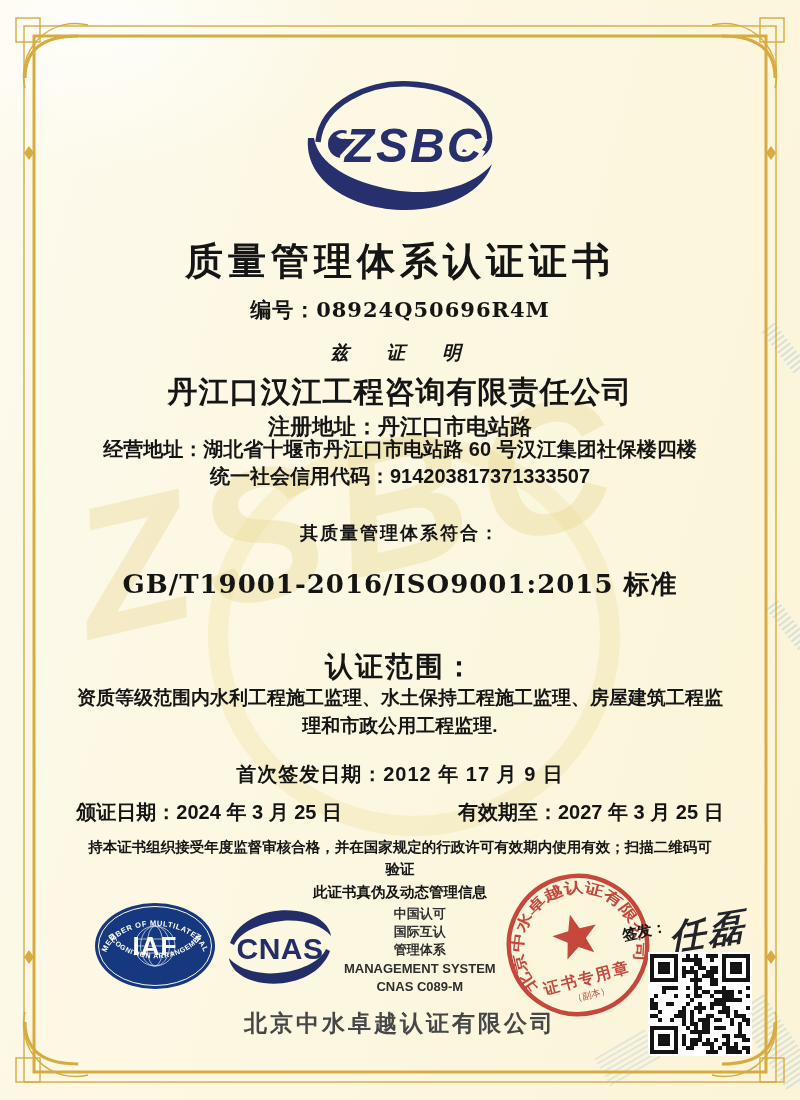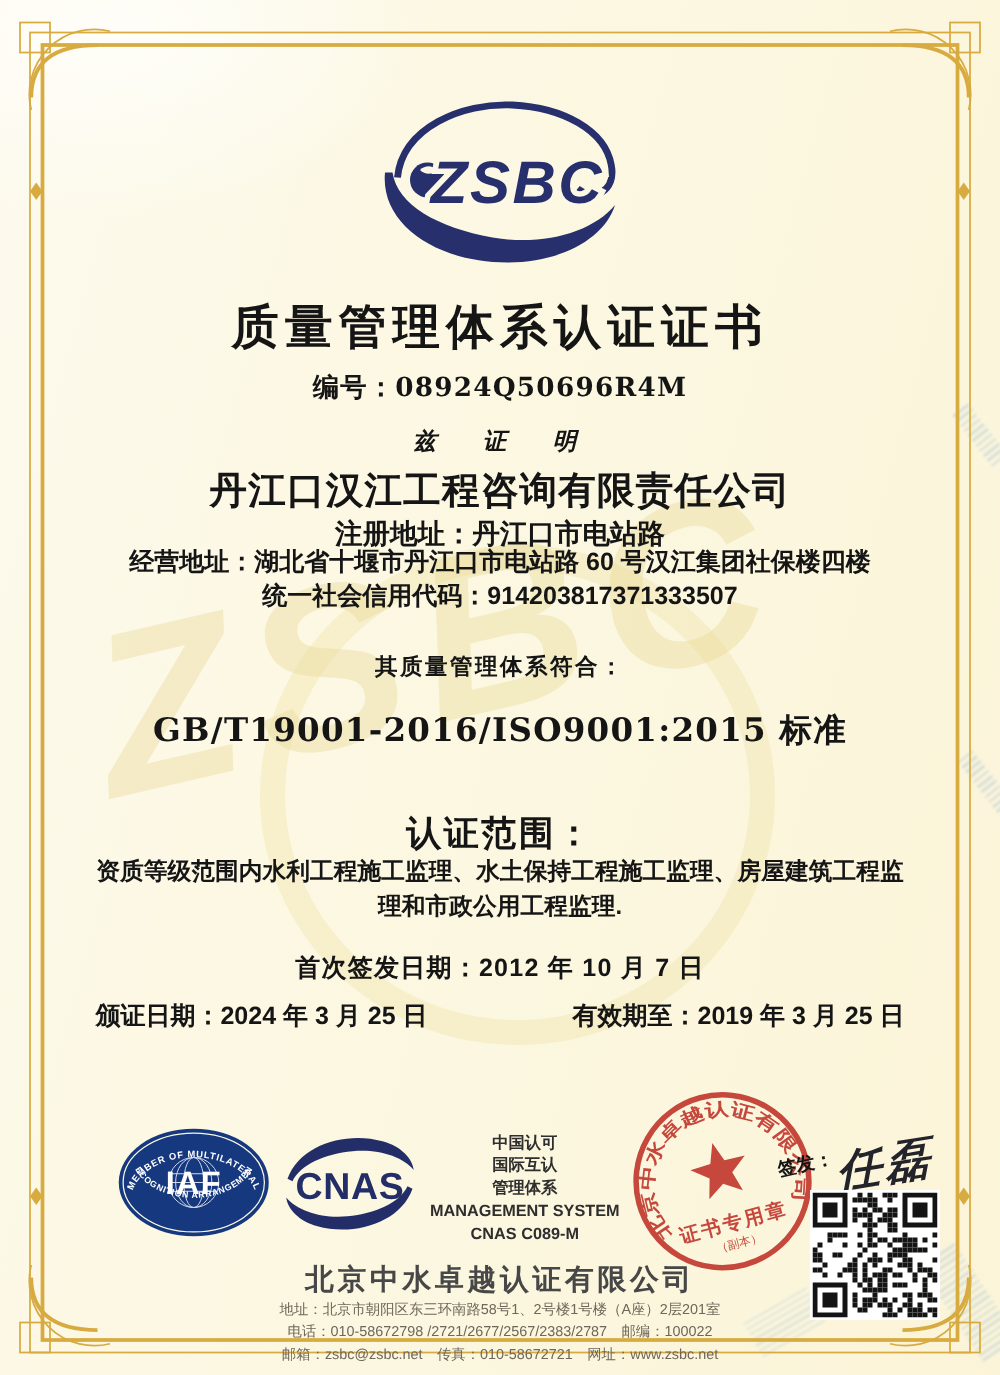--- a/index.html
+++ b/index.html
@@ -120,26 +120,30 @@
     <div class="ctr b addr1" style="top:412px;">注册地址：丹江口市电站路</div>
     <div class="ctr b addr2" style="top:436px;">经营地址：湖北省十堰市丹江口市电站路 60 号汉江集团社保楼四楼</div>
     <div class="ctr b code" style="top:463px;text-align:center;">统一社会信用代码：914203817371333507</div>
 
     <div class="ctr b conform" style="top:521px;">其质量管理体系符合：</div>
     <div class="ctr b standard serif" style="top:567px;">GB/T19001-2016/ISO9001:2015 标准</div>
 
     <div class="ctr b scopelbl" style="top:648px;">认证范围：</div>
     <div class="ctr b scope" style="top:684px;">资质等级范围内水利工程施工监理、水土保持工程施工监理、房屋建筑工程监理和市政公用工程监理.</div>
 
-    <div class="ctr b datel" style="top:761px;">首次签发日期：2012 年 10 月 7 日</div>
+    <div class="ctr b datel" style="top:761px;">首次签发日期：2012 年 17 月 9 日</div>
     <div class="ctr daterow" style="top:799px;">
       <span>颁证日期：2024 年 3 月 25 日</span>
-      <span>有效期至：2019 年 3 月 25 日</span>
+      <span>有效期至：2027 年 3 月 25 日</span>
     </div>
 
+    <div class="ctr note" style="top:836px;padding:0 40px;">
+      <div>持本证书组织接受年度监督审核合格，并在国家规定的行政许可有效期内使用有效；扫描二维码可验证</div>
+      <div>此证书真伪及动态管理信息</div>
+    </div>
 
     <svg style="position:absolute;left:93px;top:901px;" width="124" height="90" viewBox="0 0 124 90">
       <defs>
         <path id="iafTop" d="M 13 52 A 50 34 0 0 1 111 52"></path>
         <path id="iafBot" d="M 16 36 A 50 35 0 0 0 108 36"></path>
       </defs>
       <ellipse cx="62" cy="45" rx="60" ry="43" fill="#16387f"></ellipse>
       <ellipse cx="62" cy="45" rx="56.5" ry="39.5" fill="none" stroke="#fcf8e3" stroke-width="1"></ellipse>
       <g stroke="#cfd8ee" stroke-width="0.8" fill="none">
         <circle cx="62" cy="45" r="20"></circle>
@@ -391,20 +395,15 @@
           <rect x="8" y="8" width="12" height="12" fill="#141414"></rect>
           <rect x="72" y="0" width="28" height="28" fill="#141414"></rect>
           <rect x="76" y="4" width="20" height="20" fill="#ffffff"></rect>
           <rect x="80" y="8" width="12" height="12" fill="#141414"></rect>
           <rect x="0" y="72" width="28" height="28" fill="#141414"></rect>
           <rect x="4" y="76" width="20" height="20" fill="#ffffff"></rect>
           <rect x="8" y="80" width="12" height="12" fill="#141414"></rect>
         </svg></div>
 
     <div class="ctr b footco" style="top:1008px;">北京中水卓越认证有限公司</div>
-    <div class="ctr footaddr" style="top:1040px;">
-      <div>地址：北京市朝阳区东三环南路58号1、2号楼1号楼（A座）2层201室</div>
-      <div>电话：010-58672798 /2721/2677/2567/2383/2787　邮编：100022</div>
-      <div>邮箱：zsbc@zsbc.net　传真：010-58672721　网址：www.zsbc.net</div>
-    </div>
 
   </div>
 </div>
 
 </body></html>

